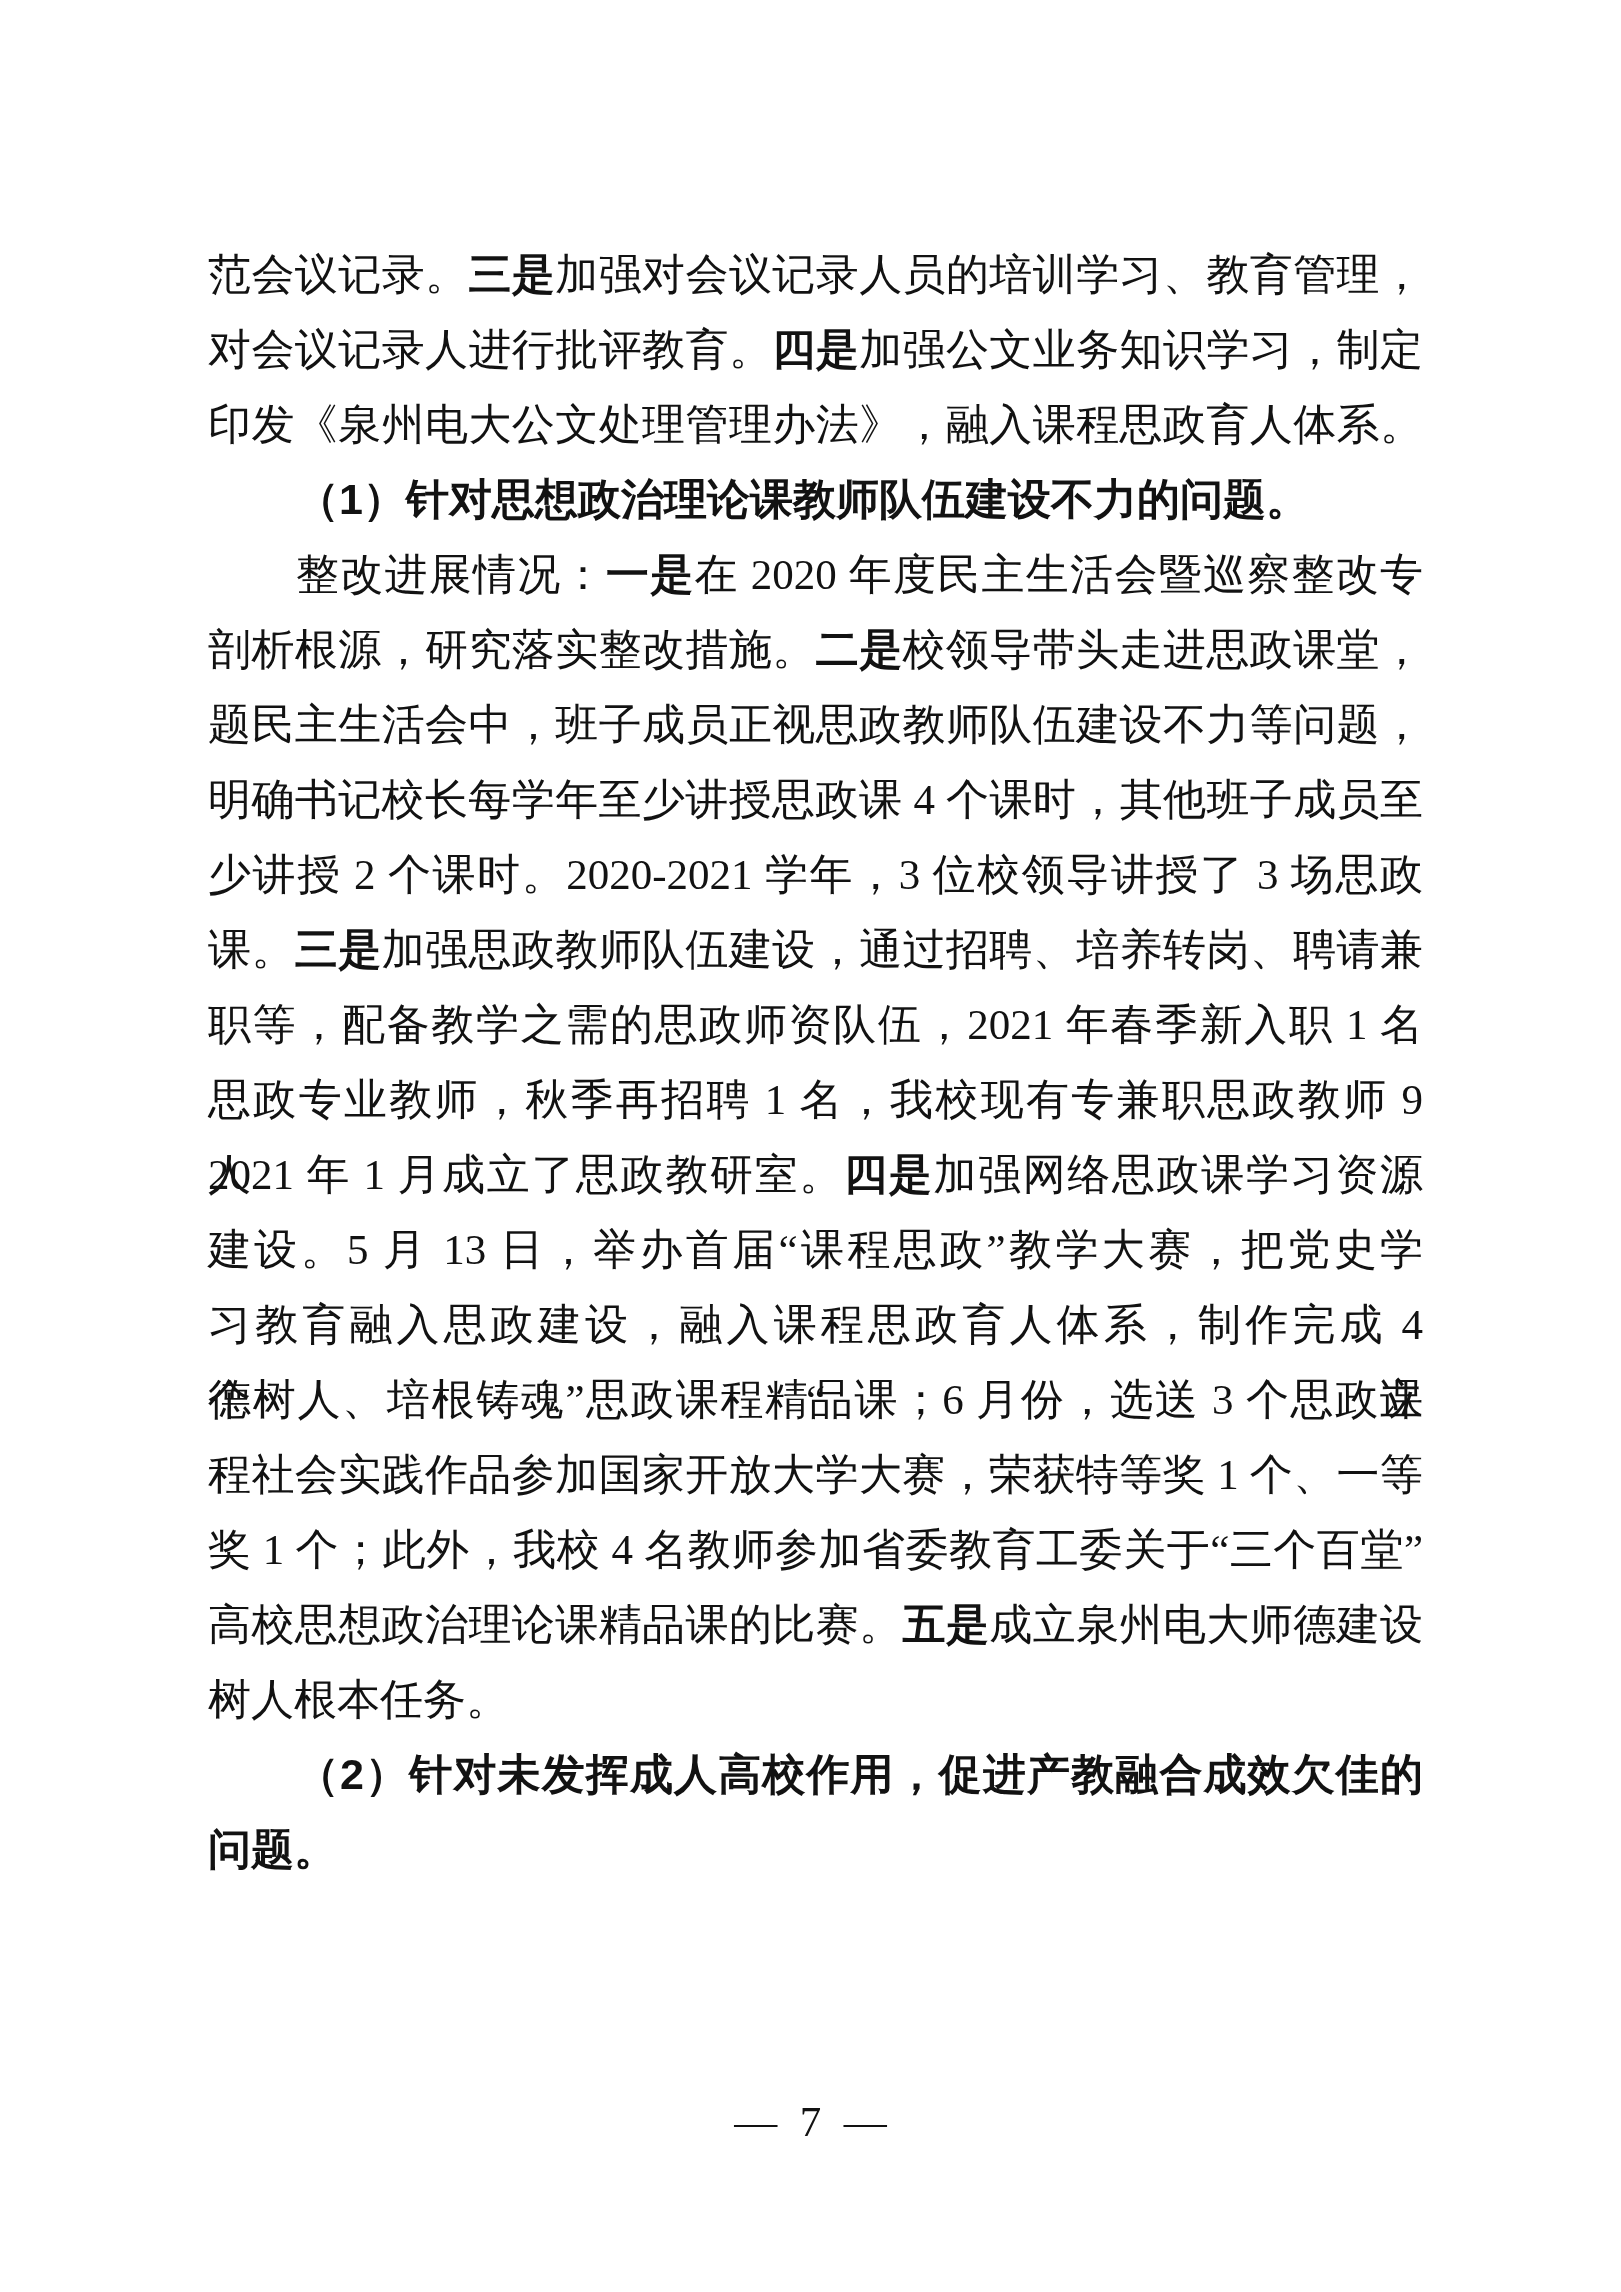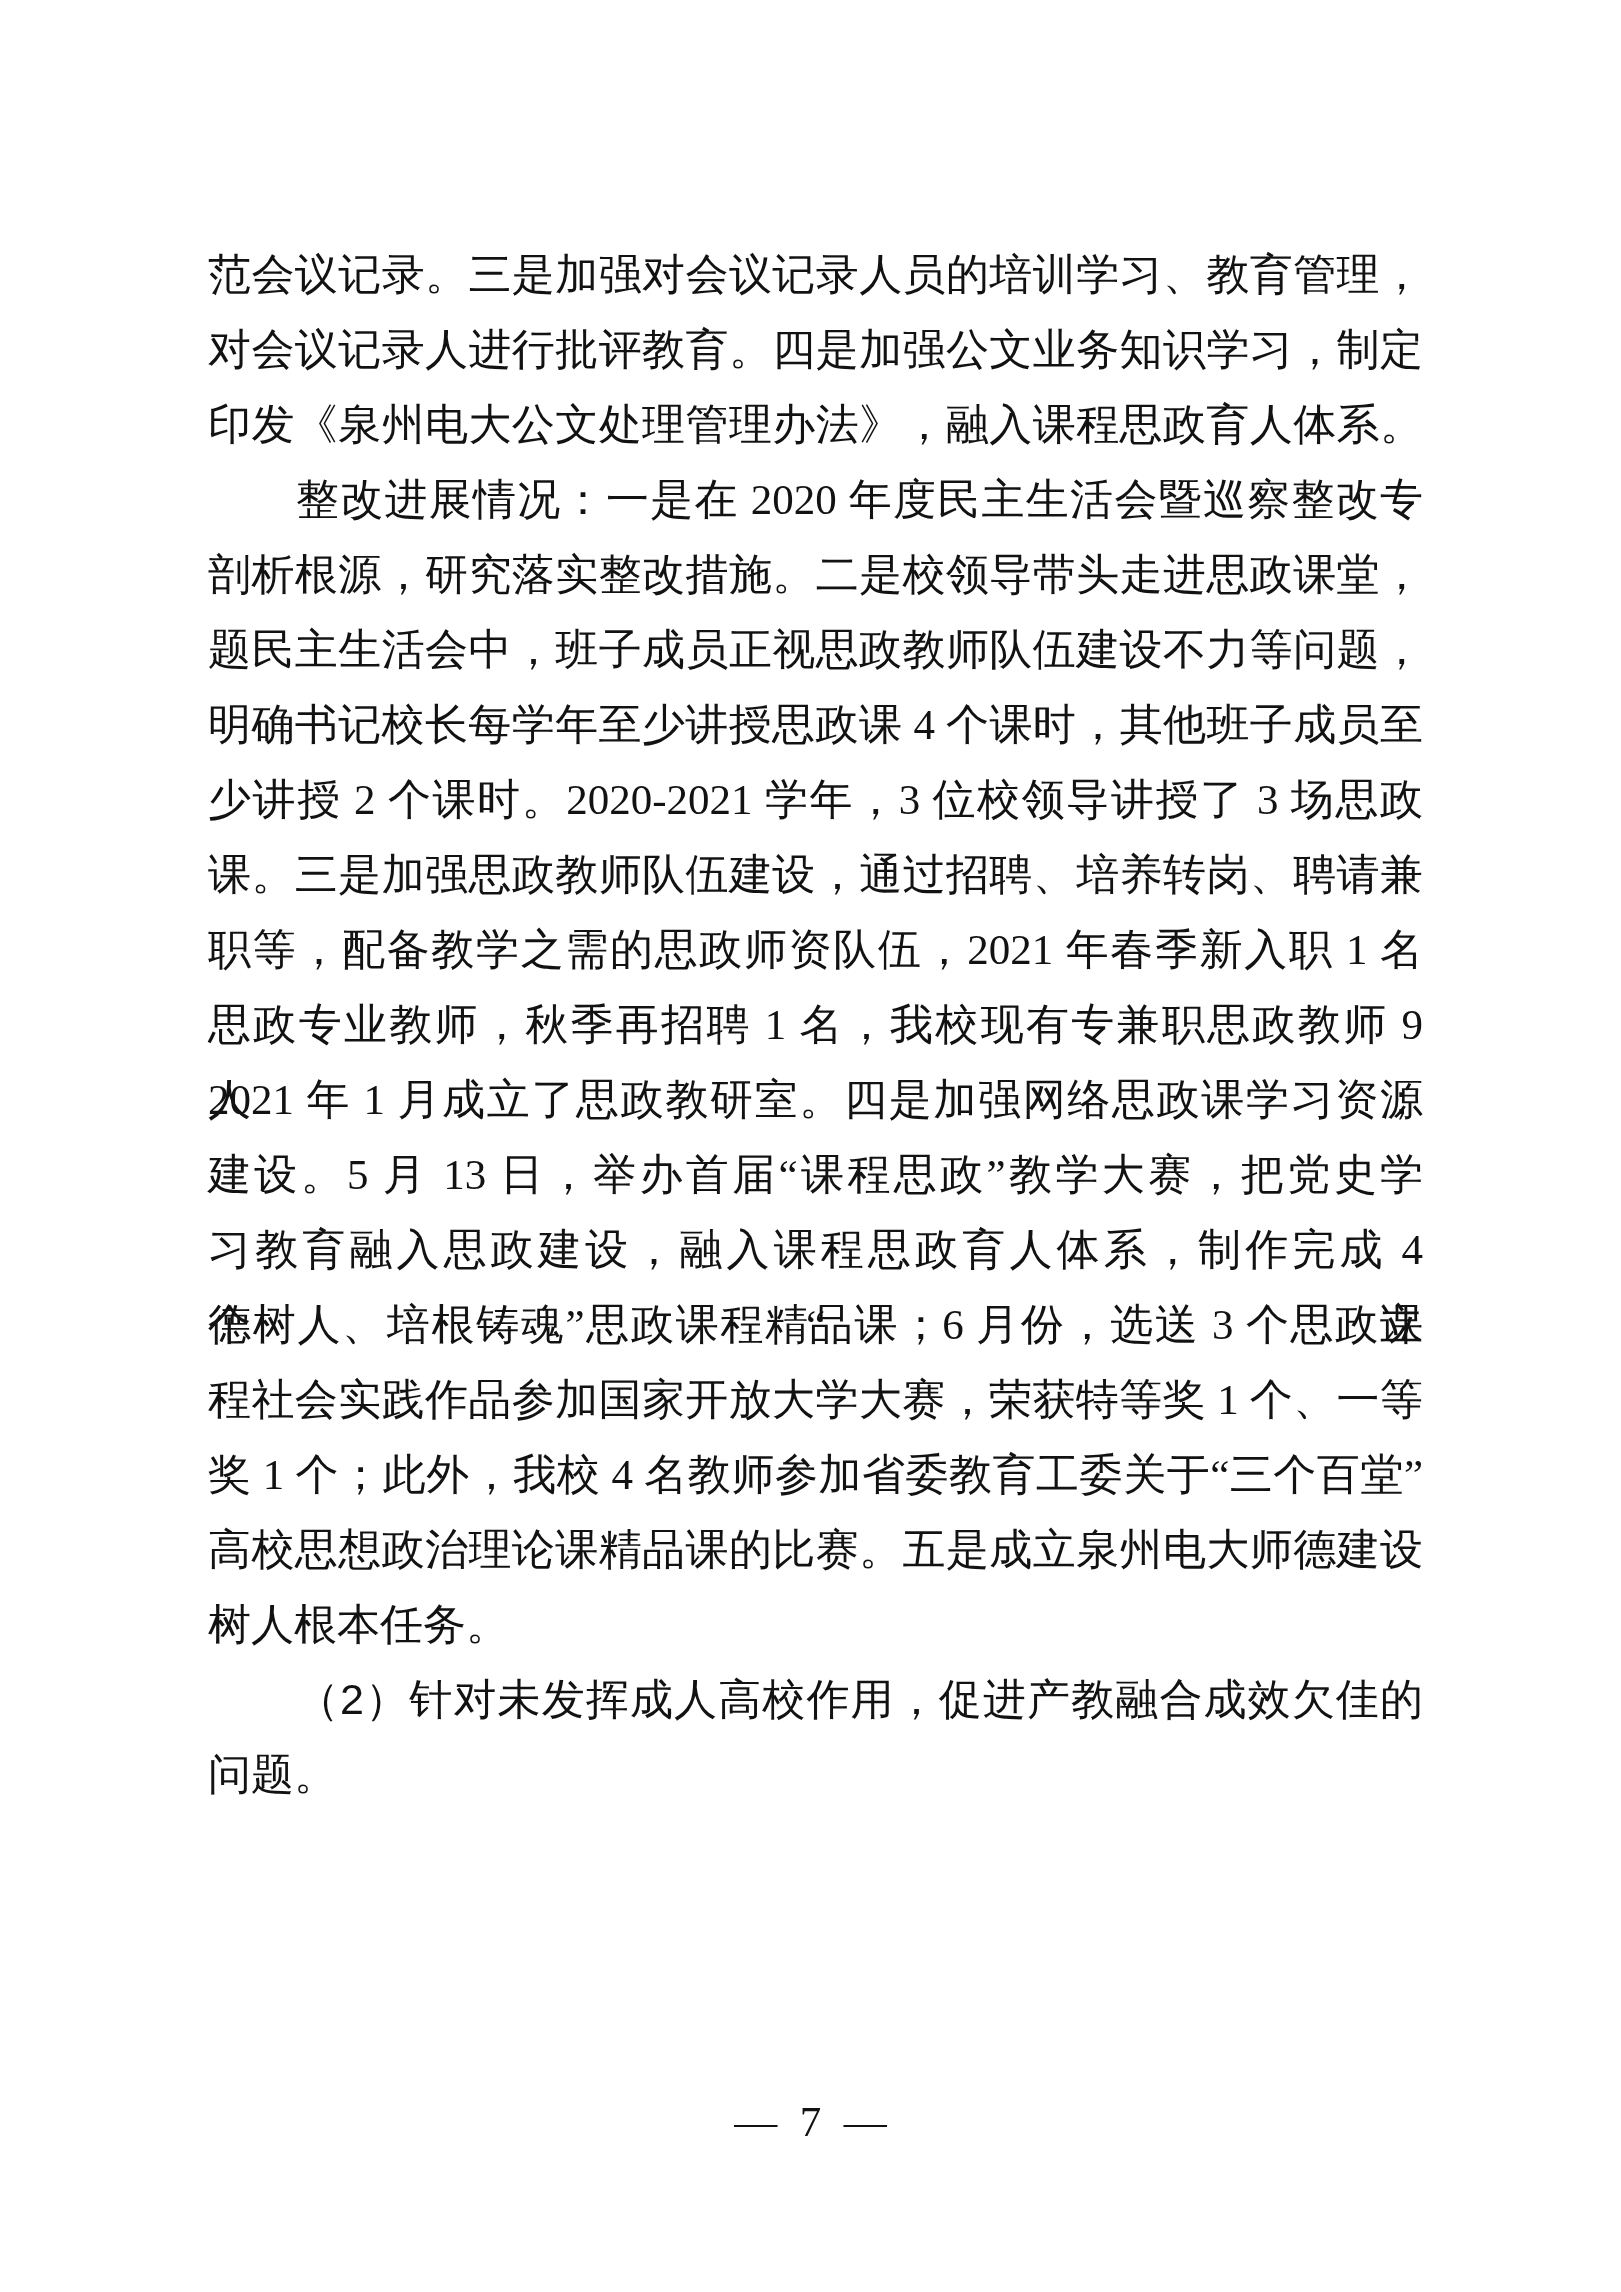--- a/index.html
+++ b/index.html
@@ -36,21 +36,21 @@
     text-align-last: justify;
     text-justify: inter-character;
   }
   .line.indent {
     text-indent: 88px;
   }
   .seg {
     font-weight: normal;
   }
   .seg.bold {
-    font-weight: 400;
+    font-weight: 700;
     font-family: "Liberation Sans", "DejaVu Sans", sans-serif;
   }
   .footer {
     position: absolute;
     left: 0;
     top: 2094px;
     width: 100%;
     text-align: center;
     font-size: 43px;
     line-height: 55px;
@@ -59,20 +59,21 @@
   }
 </style>
 </head>
 <body>
 
 <div class="page" style="background: rgb(255, 255, 255); color: rgb(18, 18, 18);">
   <div class="content" id="doc-body">
       <div class="line just"><span class="seg">范会议记录。</span><span class="seg bold">三是</span><span class="seg">加强对会议记录人员的培训学习、教育管理，</span></div>
       <div class="line just"><span class="seg">对会议记录人进行批评教育。</span><span class="seg bold">四是</span><span class="seg">加强公文业务知识学习，制定</span></div>
       <div class="line just"><span class="seg">印发《泉州电大公文处理管理办法》，融入课程思政育人体系。</span></div>
+      <div class="line indent"><span class="seg bold">（1）针对思想政治理论课教师队伍建设不力的问题。</span></div>
       <div class="line indent just"><span class="seg">整改进展情况：</span><span class="seg bold">一是</span><span class="seg">在 2020 年度民主生活会暨巡察整改专</span></div>
       <div class="line just"><span class="seg">剖析根源，研究落实整改措施。</span><span class="seg bold">二是</span><span class="seg">校领导带头走进思政课堂，</span></div>
       <div class="line just"><span class="seg">题民主生活会中，班子成员正视思政教师队伍建设不力等问题，</span></div>
       <div class="line just"><span class="seg">明确书记校长每学年至少讲授思政课 4 个课时，其他班子成员至</span></div>
       <div class="line just"><span class="seg">少讲授 2 个课时。2020-2021 学年，3 位校领导讲授了 3 场思政</span></div>
       <div class="line just"><span class="seg">课。</span><span class="seg bold">三是</span><span class="seg">加强思政教师队伍建设，通过招聘、培养转岗、聘请兼</span></div>
       <div class="line just"><span class="seg">职等，配备教学之需的思政师资队伍，2021 年春季新入职 1 名</span></div>
       <div class="line just"><span class="seg">思政专业教师，秋季再招聘 1 名，我校现有专兼职思政教师 9 人；</span></div>
       <div class="line just"><span class="seg">2021 年 1 月成立了思政教研室。</span><span class="seg bold">四是</span><span class="seg">加强网络思政课学习资源</span></div>
       <div class="line just"><span class="seg">建设。5 月 13 日，举办首届“课程思政”教学大赛，把党史学</span></div>

